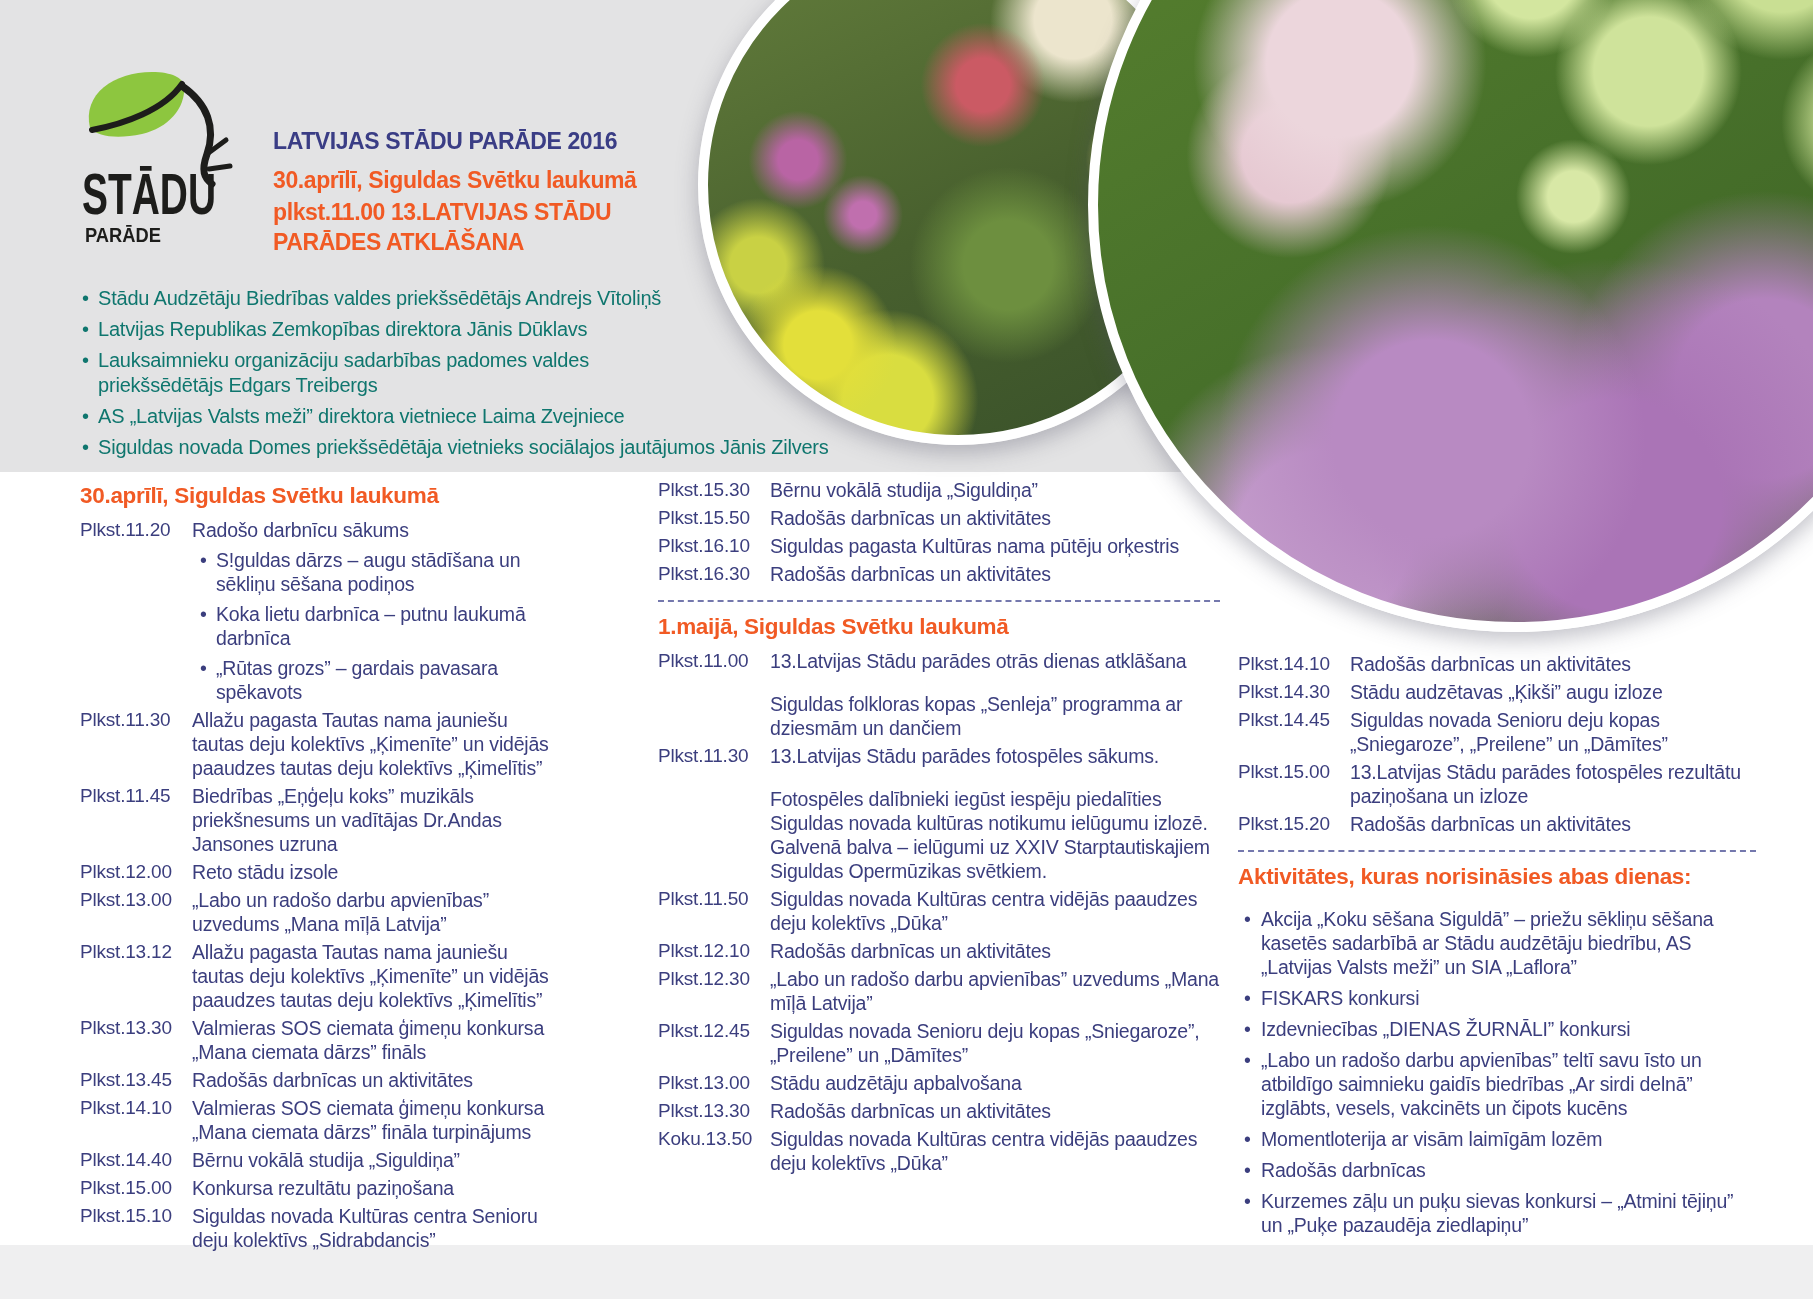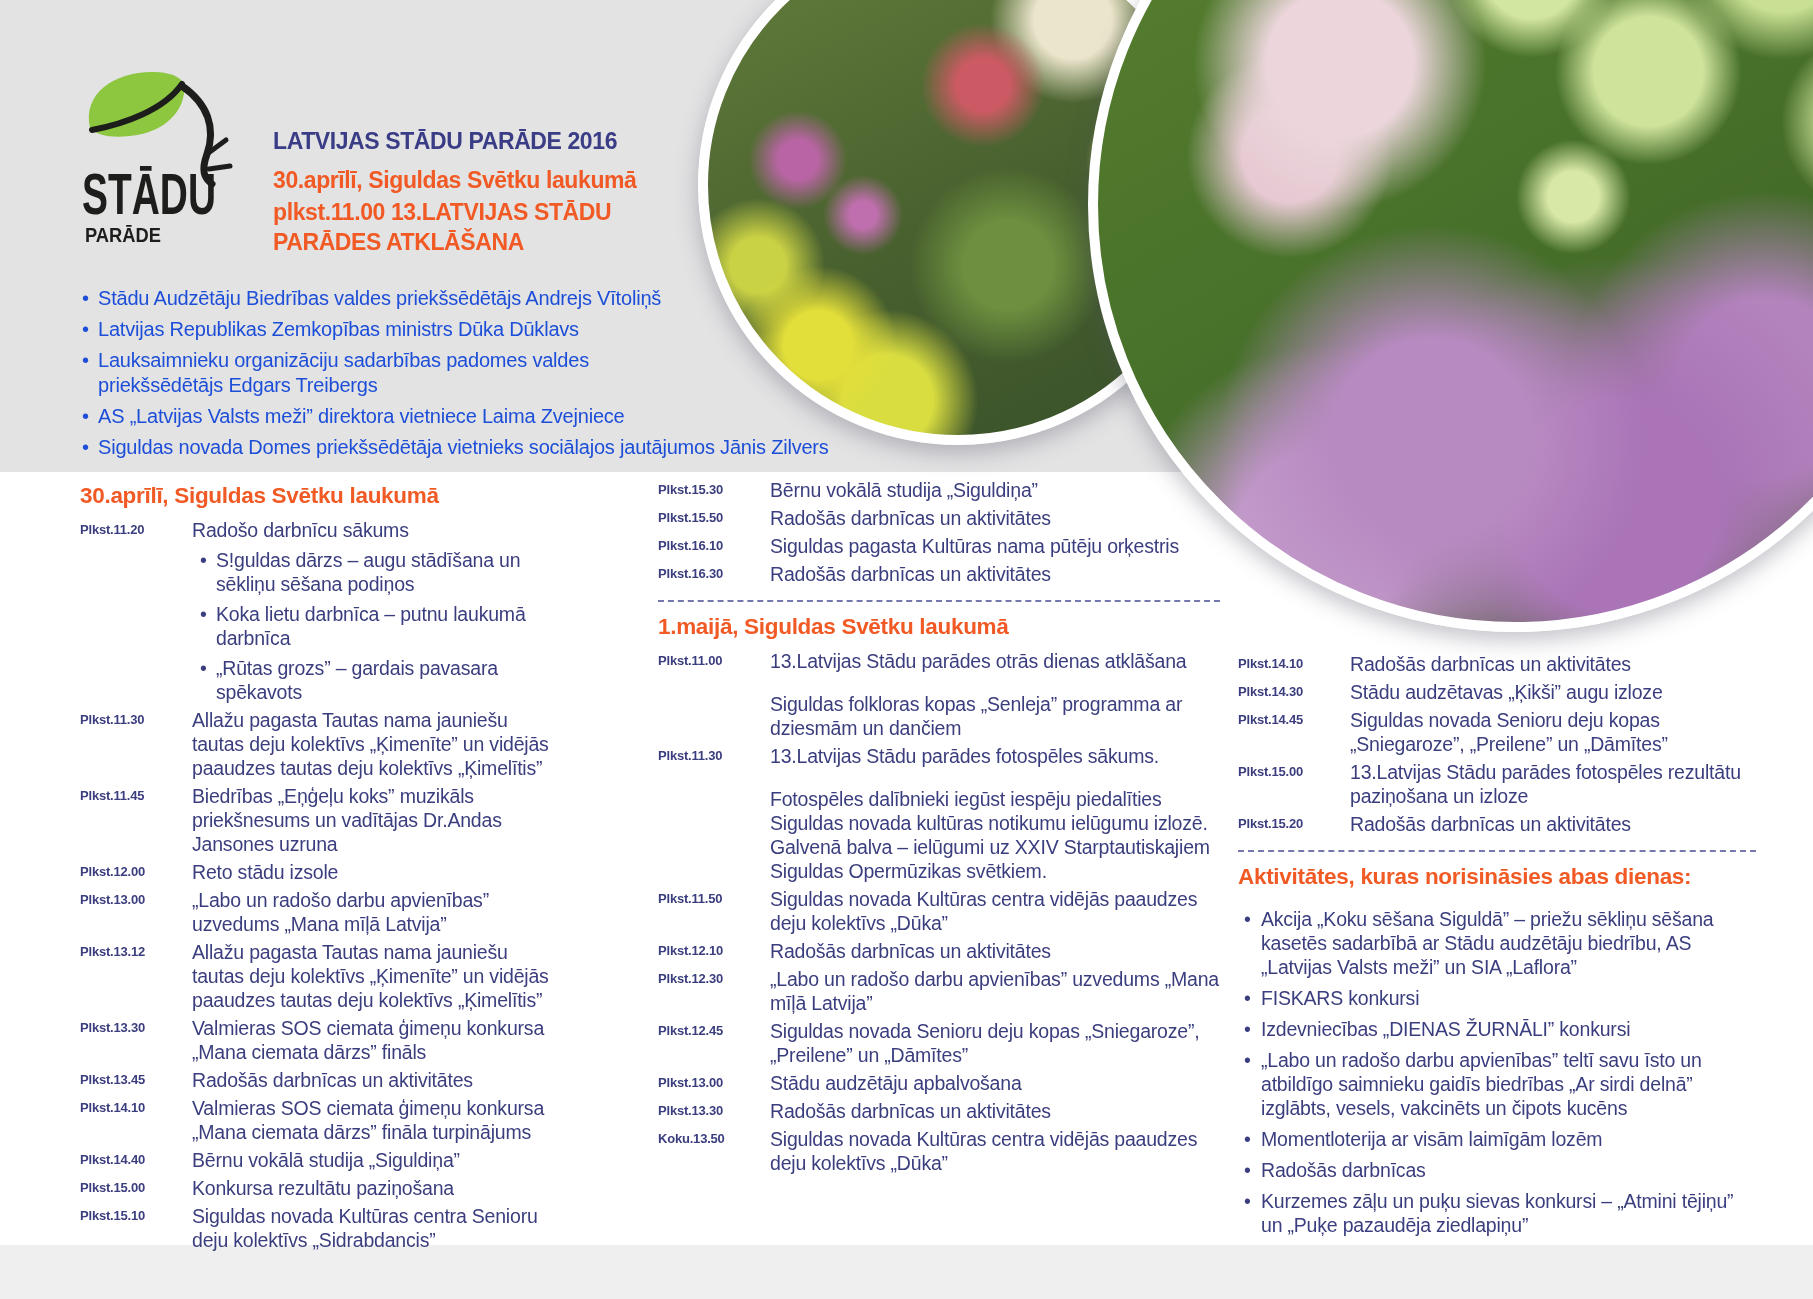--- a/index.html
+++ b/index.html
@@ -46,33 +46,33 @@
   #logo{position:absolute;left:80px;top:66px;width:190px;height:185px;z-index:5;}
 
   
   #hdr{position:absolute;left:273px;top:128px;z-index:5;}
   .hdr-title{color:#3a3d85;font-size:23px;font-weight:bold;letter-spacing:-0.4px;margin-bottom:10px;}
   .hdr-sub{color:#f15a24;font-size:23px;font-weight:bold;line-height:30px;letter-spacing:-0.4px;max-width:445px;}
   .hdr-sub.first{margin-bottom:2px;}
 
   
   #speakers{position:absolute;left:75px;top:286px;margin:0;padding:0;list-style:none;
-            color:#1d4ed8;z-index:5;}
+            color:#0f766e;z-index:5;}
   .speaker{position:relative;padding-left:23px;font-size:20px;line-height:25px;margin-bottom:6px;
            white-space:pre-line;letter-spacing:-0.2px;}
   .speaker::before{content:'\2022';position:absolute;left:7px;}
 
   
   .sched{position:absolute;color:#3b3e7e;z-index:5;letter-spacing:-0.2px;}
   #col1{left:80px;top:483px;width:482px;}
   #col2{left:658px;top:478px;width:562px;}
   #col3{left:1238px;top:652px;width:518px;}
   .col-head{font-size:22.5px;font-weight:bold;color:#f15a24;letter-spacing:-0.3px;margin-bottom:9px;}
   .sched-row{display:flex;margin-bottom:4px;}
-  .time{flex:0 0 112px;font-size:13px;line-height:24px;font-weight:bold;}
+  .time{flex:0 0 112px;font-size:19px;line-height:24px;}
   .desc{flex:1;font-size:19.5px;line-height:24px;}
   .para + .para{margin-top:19px;}
   .subitem{position:relative;padding-left:24px;margin-top:6px;}
   .subitem::before{content:'\2022';position:absolute;left:8px;}
   .dash{border-top:2px dashed #7478ad;margin:14px 0 12px;height:0;}
   #both-list{margin:17px 0 0;padding:0;list-style:none;}
   .both-item{position:relative;padding-left:23px;font-size:19.5px;line-height:24px;margin-bottom:7px;}
   .both-item::before{content:'\2022';position:absolute;left:6px;}
 </style>
 </head>
@@ -96,21 +96,21 @@
   </svg>
 
   <div id="hdr">
     <div class="hdr-title">LATVIJAS STĀDU PARĀDE 2016</div>
     <div class="hdr-sub first">30.aprīlī, Siguldas Svētku laukumā</div>
     <div class="hdr-sub">plkst.11.00 13.LATVIJAS STĀDU PARĀDES ATKLĀŠANA</div>
   </div>
 
   <ul id="speakers">
       <li class="speaker">Stādu Audzētāju Biedrības valdes priekšsēdētājs Andrejs Vītoliņš</li>
-      <li class="speaker">Latvijas Republikas Zemkopības ministrs Dūka Dūklavs</li>
+      <li class="speaker">Latvijas Republikas Zemkopības direktora Jānis Dūklavs</li>
       <li class="speaker">Lauksaimnieku organizāciju sadarbības padomes valdes
 priekšsēdētājs Edgars Treibergs</li>
       <li class="speaker">AS „Latvijas Valsts meži” direktora vietniece Laima Zvejniece</li>
       <li class="speaker">Siguldas novada Domes priekšsēdētāja vietnieks sociālajos jautājumos Jānis Zilvers</li>
     </ul>
 
   <div id="col1" class="sched">
     <div class="col-head">30.aprīlī, Siguldas Svētku laukumā</div>
     <div id="col1-rows">
         <div class="sched-row">

